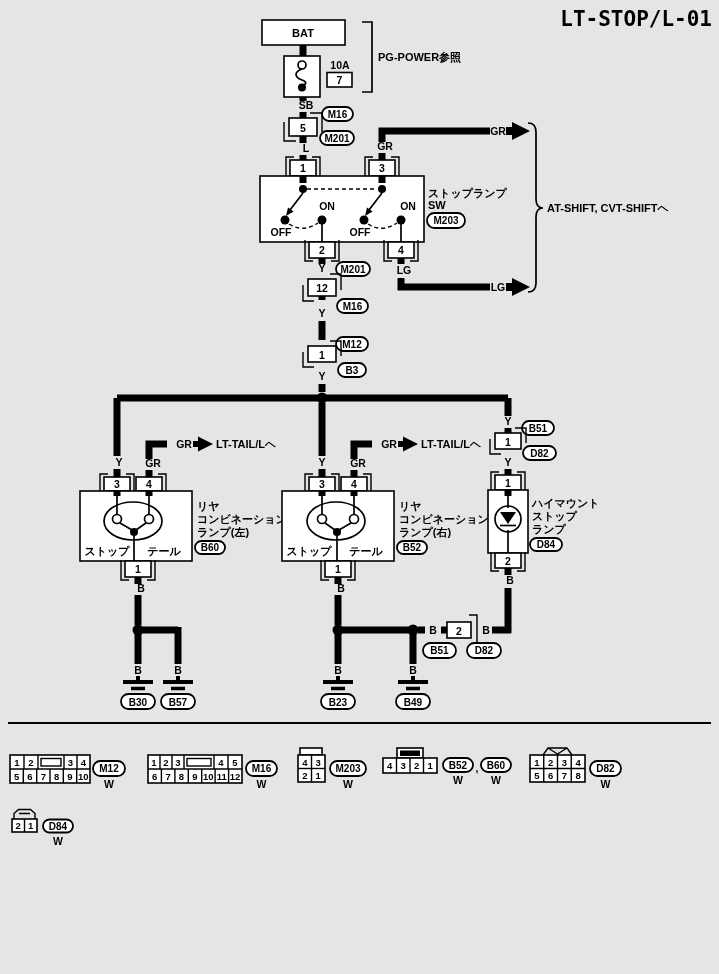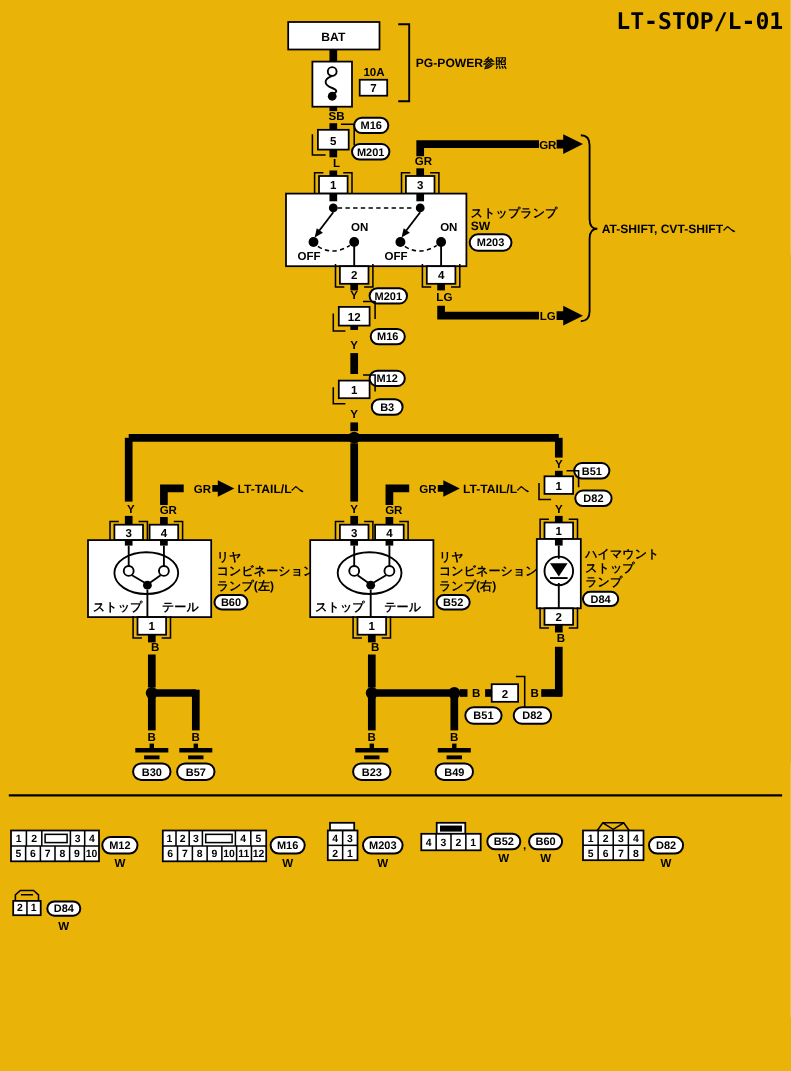--- a/index.html
+++ b/index.html
@@ -1,16 +1,16 @@
 <!DOCTYPE html>
 <html><head>
 <meta charset="utf-8">
 <style>
   html,body{margin:0;padding:0;background:#fff;}
-  .stage{width:719px;height:974px;background:#eab308;position:relative;overflow:hidden;}
+  .stage{width:719px;height:974px;background:#e5e5e5;position:relative;overflow:hidden;}
   svg{display:block;}
   text{font-family:"Liberation Sans","DejaVu Sans",sans-serif;fill:#000;}
   .t{font-size:10.5px;font-weight:bold;text-anchor:middle;}
   .jp{font-size:11px;font-weight:bold;text-anchor:start;}
   .jpm{font-size:11px;font-weight:bold;text-anchor:middle;}
   .code{font-size:10px;font-weight:bold;text-anchor:middle;}
   .cell{font-size:9.5px;font-weight:bold;text-anchor:middle;}
   .ttl{font-size:21px;font-weight:bold;font-family:"DejaVu Sans Mono","Liberation Mono",monospace;text-anchor:end;}
   .w1{stroke:#000;stroke-width:1.7;fill:none;}
   .w2{stroke:#000;stroke-width:7;fill:none;}

